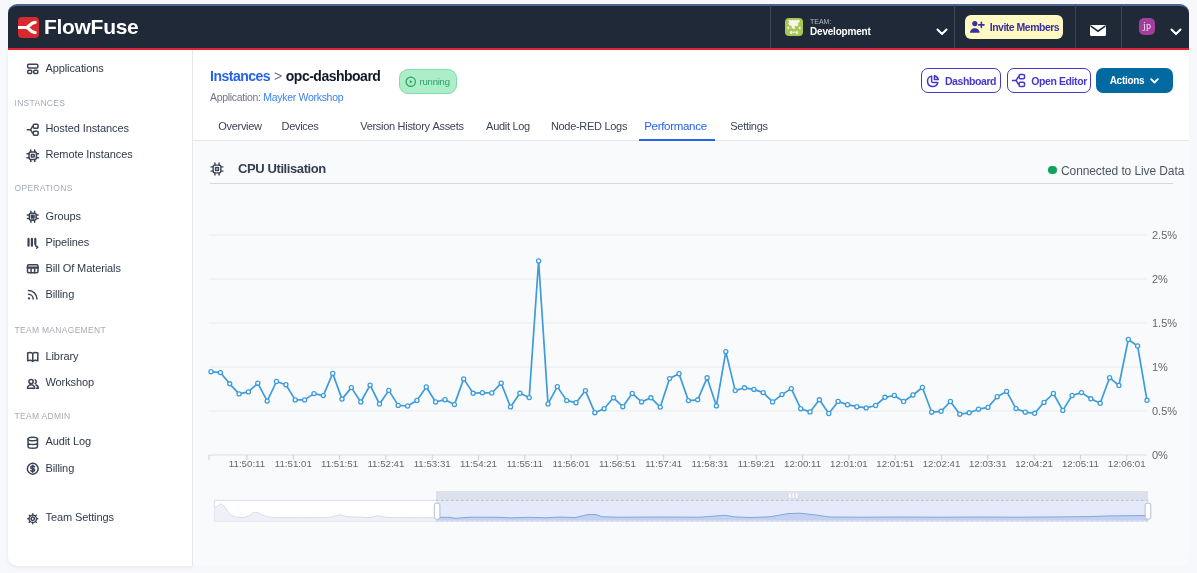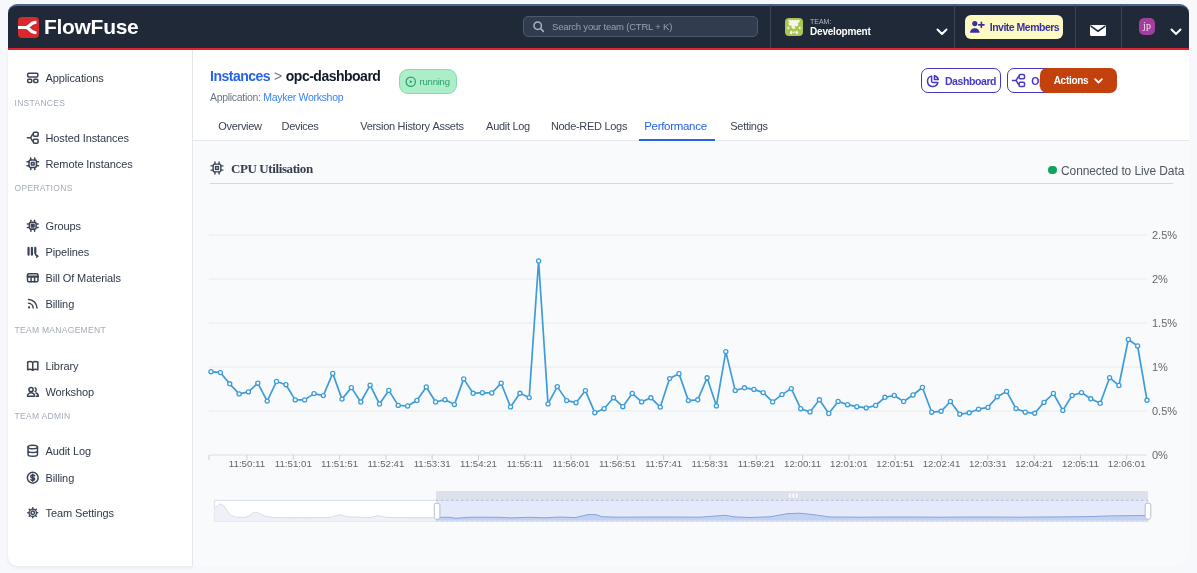--- a/index.html
+++ b/index.html
@@ -29,46 +29,46 @@
 #chev1 { position:absolute; left:936px; top:22px; }
 #invite { position:absolute; left:965px; top:15px; width:98px; height:23.5px; background:#fef9c3;
   border-radius:6px; display:flex; align-items:center; justify-content:center; gap:5px; white-space:nowrap; }
 #invite span { color:#3730a3; font-size:10.5px; font-weight:bold; letter-spacing:-0.5px; }
 #mail { position:absolute; left:1090px; top:22px; }
 #jp { position:absolute; left:1139px; top:17.5px; width:16px; height:17px; background:#a23e9b; border-radius:5px;
   color:#f4e3f2; font-size:10px; text-align:center; line-height:16px; font-family:"Liberation Serif",serif; }
 #chev2 { position:absolute; left:1170px; top:22px; }
 
 
-.sitem { position:absolute; left:26px; height:22px; display:flex; align-items:flex-end; }
+.sitem { position:absolute; left:26px; height:22px; display:flex; align-items:flex-start; }
 .sic { width:13.5px; height:13.5px; display:inline-block; } .sic svg { width:13.5px; height:13.5px; }
 .slbl { margin-left:6px; font-size:11px; color:#2f3a4a; letter-spacing:-0.1px; white-space:nowrap; }
 .shdr { position:absolute; left:14.5px; font-size:8.5px; color:#a4abb6; letter-spacing:.3px; }
 
 
 #crumbs { position:absolute; left:210px; top:68px; font-size:14px; font-weight:bold; color:#111827; letter-spacing:-0.5px; white-space:nowrap; }
 #crumbs .blue { color:#2563eb; }
 #crumbs .sep { color:#6b7280; font-weight:normal; padding:0 4px; }
 #badge { position:absolute; left:399px; top:69px; height:25px; padding:0 6px 0 5px; background:#abeec8;
   border:1px solid #82dcab; border-radius:9px; display:flex; align-items:center; gap:3px; }
 #badge span { color:#2f9e6a; font-size:9.5px; letter-spacing:-0.2px; }
 #appline { position:absolute; left:210px; top:90.5px; font-size:10.5px; letter-spacing:-0.3px; color:#6f7683; }
 #appline a { color:#3b82f6; text-decoration:none; }
 .btn { position:absolute; top:68px; height:25px; background:#fff; border:1.5px solid #4338ca; border-radius:7px;
   display:flex; align-items:center; justify-content:center; gap:5px; color:#4338ca; font-size:10.5px; font-weight:bold;
   letter-spacing:-0.4px; white-space:nowrap; }
 #btn-dash { left:921px; width:80px; }
 #btn-editor { left:1007px; width:84px; }
-#btn-actions { left:1040px; width:77px; background:#c2410c; color:#fff; border:none; font-size:10px; letter-spacing:-0.3px; gap:6px; }
+#btn-actions { left:1096px; width:77px; background:#0369a1; color:#fff; border:none; font-size:10px; letter-spacing:-0.3px; gap:6px; }
 .tab { position:absolute; top:120px; transform:translateX(-50%); font-size:11px; letter-spacing:-0.3px; color:#3c4354; white-space:nowrap; }
 .tab.active { color:#2563eb; font-size:11.5px; }
 #tabline { position:absolute; left:639px; top:138.5px; width:76px; height:2.5px; background:#2563eb; }
 
 
-#cputitle { position:absolute; left:210px; top:161px; display:flex; align-items:flex-start; gap:7px;font-family:Liberation Serif, serif; }
+#cputitle { position:absolute; left:210px; top:161px; display:flex; align-items:flex-end; gap:14px; }
 #cputitle b { font-size:13px; letter-spacing:-0.4px; color:#353e4f; }
 #livedot { position:absolute; left:1048px; top:165.5px; width:8.5px; height:8.5px; border-radius:50%; background:#10a35a; }
 #livetxt { position:absolute; left:1061px; top:164px; font-size:12px; letter-spacing:-0.1px; color:#4f5660; }
 #hrline { position:absolute; left:210px; top:183px; width:963px; height:1px; background:#d5d8de; }
 #chartsvg { position:absolute; left:0; top:0; }
 </style></head>
 <body>
 <div id="page">
   <div id="topbar"></div>
   <div id="sidebar"></div>
@@ -77,27 +77,20 @@
 
   <div id="logo"><svg width="21" height="21" viewBox="0 0 21 21">
         <rect width="21" height="21" rx="4" fill="#d9292f"></rect>
         <g stroke="#ffffff" stroke-width="3.1" fill="none" stroke-linecap="round">
           <path d="M0.8 10.5h7"></path>
           <path d="M7.8 10.5c4.2 0 3.4-4.6 9.4-5.1"></path>
           <path d="M7.8 10.5c4.2 0 3.4 4.6 9.4 5.1"></path>
         </g>
       </svg></div>
   <div id="brand">FlowFuse</div>
-  <div id="search">
-      <svg width="13" height="13" viewBox="0 0 16 16" fill="none" stroke="#aab3c0" stroke-width="1.8" stroke-linecap="round">
-        <circle cx="7" cy="7" r="4.6"></circle>
-        <path d="M10.6 10.6L14 14"></path>
-      </svg>
-      <span>Search your team (CTRL + K)</span>
-    </div>
   <div class="vsep" style="left:770px"></div>
   <div class="vsep" style="left:954px"></div>
   <div class="vsep" style="left:1075px"></div>
   <div class="vsep" style="left:1121px"></div>
   <div id="teamav"><svg width="18" height="18" viewBox="0 0 18 18">
         <rect width="18" height="18" rx="4" fill="#a9c553"></rect>
 <g fill="#f4f7e8">
           <path d="M3 2.5c1-1 2.5-1 3.3 0 .8-.9 2-.9 2.7 0 .7-.9 1.9-.9 2.7 0 .8-1 2.3-1 3.3 0l-1 2-1.3.8.8 1.8-2 1.5-2-1 .5 2.2-1.8 1-1.7-1.3.3-2.4-2.2.7-1.5-2 1.2-1.3z"></path>
           <path d="M2.5 8.5l1.8.5-.4 2-1.4.5zM15.5 8.5l-1.8.5.4 2 1.4.5zM5 13.5l1.8-.7 1 1.7-1.2 1.8-1.9-.8zM13 13.5l-1.8-.7-1 1.7 1.2 1.8 1.9-.8z"></path>
           <circle cx="6.8" cy="7" r="0.9"></circle>
@@ -207,21 +200,21 @@
         </svg></span>
       <span class="slbl">Audit Log</span>
     </div>
 <div class="sitem" style="top:461.5px">
       <span class="sic"><svg width="16" height="16" viewBox="0 0 16 16" fill="none" stroke="#3a4454" stroke-width="1.8" stroke-linecap="round" stroke-linejoin="round">
           <circle cx="8" cy="8" r="6.4"></circle>
           <path d="M8 3.9v8.2M10.2 5.8c-.4-.7-1.2-1-2.2-1-1.3 0-2.3.6-2.3 1.6S6.7 8 8 8s2.3.6 2.3 1.6S9.3 11.2 8 11.2c-1 0-1.8-.4-2.2-1"></path>
         </svg></span>
       <span class="slbl">Billing</span>
     </div>
-<div class="sitem" style="top:497px">
+<div class="sitem" style="top:511px">
       <span class="sic"><svg width="16" height="16" viewBox="0 0 16 16" fill="none" stroke="#3a4454" stroke-width="1.8" stroke-linecap="round" stroke-linejoin="round">
           <circle cx="8" cy="8" r="2"></circle>
           <circle cx="8" cy="8" r="4.4" stroke-width="1.5"></circle>
           <path d="M12.5 8h1.4M11.18 11.18l.99.99M8 12.5v1.4M4.82 11.18l-.99.99M3.5 8H2.1M4.82 4.82l-.99-.99M8 3.5V2.1M11.18 4.82l.99-.99" stroke-width="1.7"></path>
         </svg></span>
       <span class="slbl">Team Settings</span>
     </div>
 
   <div id="crumbs"><span class="blue">Instances</span><span class="sep">&gt;</span>opc-dashboard</div>
   <div id="badge">

